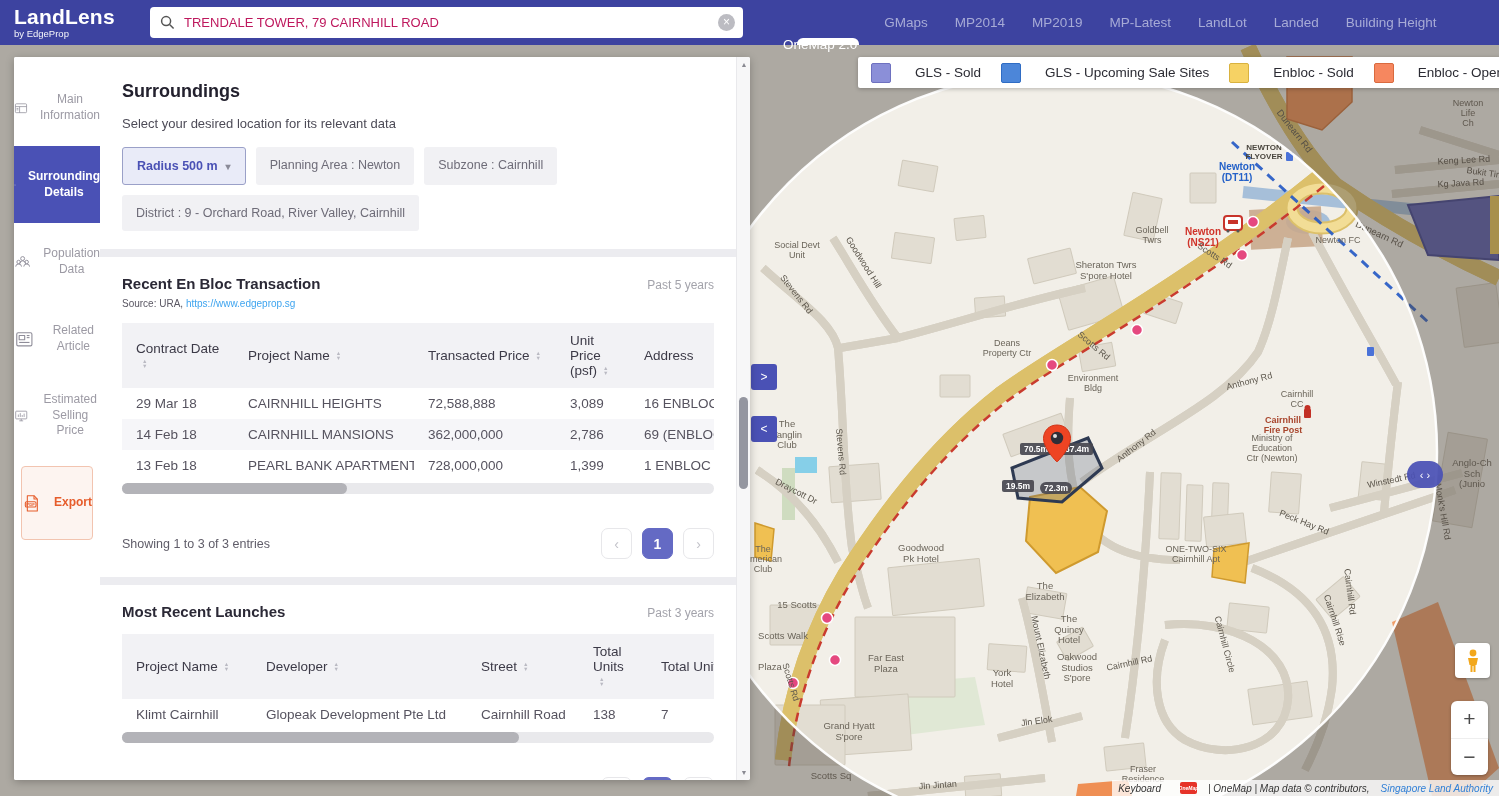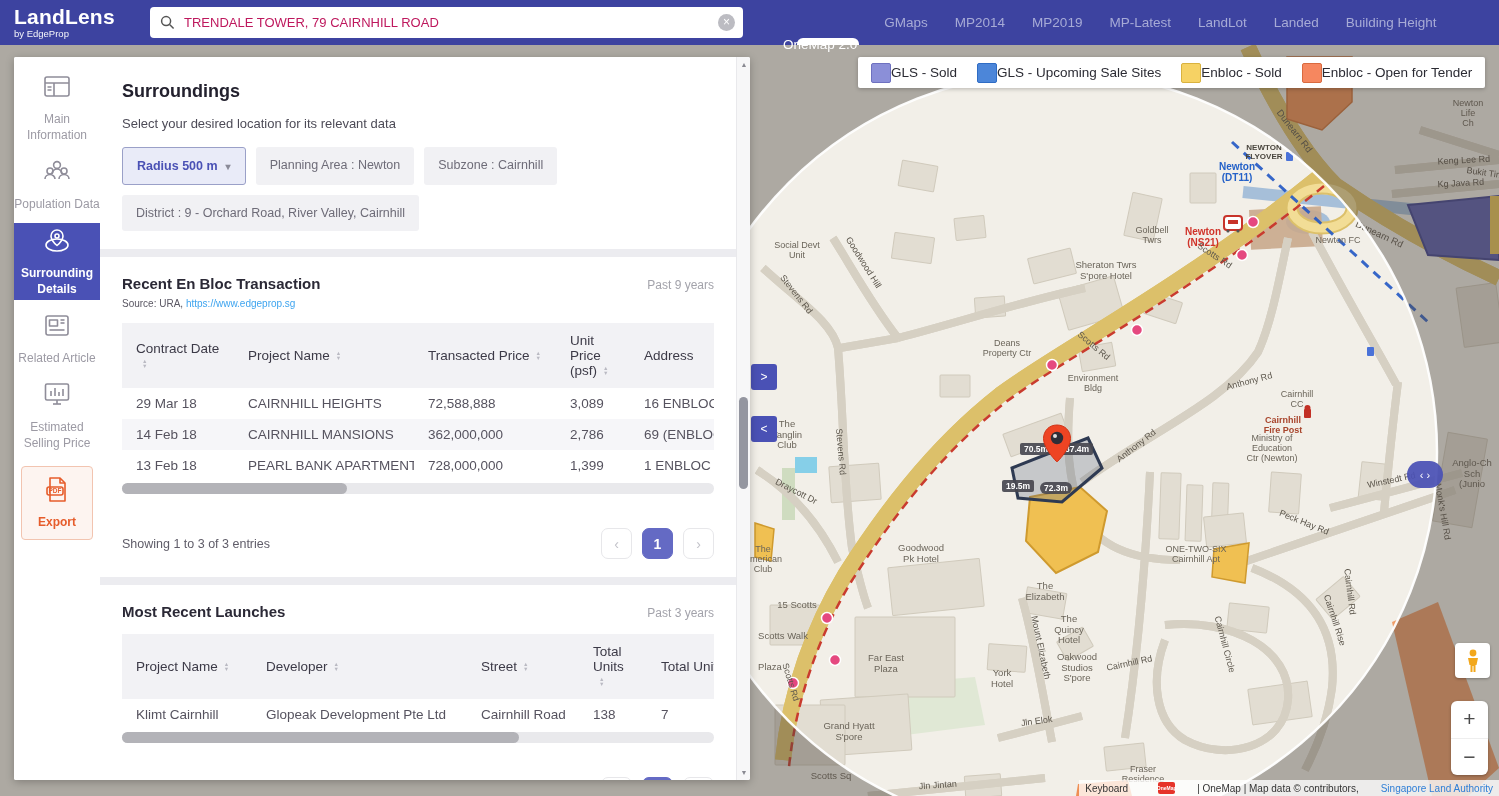--- a/index.html
+++ b/index.html
@@ -23,41 +23,41 @@
   
   #map-svg{position:absolute;left:0;top:45px;z-index:0;}
   .mlabel{fill:#6b655a;}
   .mlabel.road{fill:#5c564c;}
   .mlabel.blue{fill:#2461c8;font-weight:bold;}
   .mlabel.red{fill:#d0342a;font-weight:bold;}
   .mlabel.dark{fill:#4a463e;font-weight:bold;}
   .mlabel.fire{fill:#a8452c;font-weight:bold;}
 
   #legendbar{position:absolute;left:858px;top:57px;height:31px;z-index:3;background:#fff;display:flex;align-items:center;gap:20px;padding:0 13px;box-shadow:0 1px 4px rgba(0,0,0,.25);border-radius:2px;}
-  .lg-item{display:flex;align-items:center;gap:0;font-size:13.5px;color:#2b2b33;white-space:nowrap;}
+  .lg-item{display:flex;align-items:center;gap:24px;font-size:13.5px;color:#2b2b33;white-space:nowrap;}
   .lg-swatch{width:20px;height:20px;border-radius:2px;}
 
   .toggle-btn{position:absolute;width:26px;height:26px;background:#4a51b5;color:#fff;z-index:3;border-radius:3px;font-size:12px;display:flex;align-items:center;justify-content:center;cursor:pointer;}
   #rl-pill{position:absolute;left:1407px;top:461px;width:36px;height:27px;background:rgba(74,81,181,.93);border-radius:14px;z-index:3;color:#fff;font-size:11px;display:flex;align-items:center;justify-content:center;gap:3px;cursor:pointer;}
   #pegman{position:absolute;left:1455px;top:643px;width:35px;height:35px;background:#fff;border-radius:4px;z-index:3;box-shadow:0 1px 3px rgba(0,0,0,.3);display:flex;align-items:center;justify-content:center;cursor:pointer;}
   #zoomctl{position:absolute;left:1451px;top:701px;width:37px;height:74px;background:#fff;border-radius:6px;z-index:3;box-shadow:0 1px 3px rgba(0,0,0,.3);display:flex;flex-direction:column;}
   #zoomctl div{flex:1;display:flex;align-items:center;justify-content:center;font-size:21px;color:#4a4a4a;cursor:pointer;}
   #zoomctl .zin{border-bottom:1px solid #eee;}
 
-  #attrib{position:absolute;right:0;bottom:0;height:16px;z-index:3;background:rgba(255,255,255,.78);display:flex;align-items:center;gap:22px;padding:0 6px;font-size:10px;color:#333;}
+  #attrib{position:absolute;right:0;bottom:0;height:16px;z-index:3;background:rgba(255,255,255,.78);display:flex;align-items:center;gap:11px;padding:0 6px;font-size:10px;color:#333;font-style:italic;}
   #attrib .link{color:#2f7fd6;cursor:pointer;}
   #onemap-logo{width:17px;height:12px;background:#e63329;border-radius:2px;color:#fff;font-size:5px;font-weight:bold;display:flex;align-items:center;justify-content:center;}
 
   .mbadge{position:absolute;z-index:2;background:rgba(72,72,80,.92);color:#fff;font-size:8.5px;font-weight:bold;padding:1px 4px;border-radius:2px;white-space:nowrap;}
   #pin{position:absolute;left:1042px;top:424px;z-index:3;}
 
   
   #panel{position:absolute;left:14px;top:57px;width:736px;height:723px;background:#fff;z-index:4;box-shadow:0 2px 8px rgba(0,0,0,.25);display:flex;border-radius:2px;overflow:hidden;}
   #sidebar{width:86px;flex:0 0 86px;background:#fff;padding-top:12px;}
-  .side-item{height:77px;display:flex;flex-direction:column;align-items:center;justify-content:center;gap:12px;font-size:12px;line-height:1.3;color:#9c9aa4;text-align:center;cursor:pointer;}
+  .side-item{height:77px;display:flex;flex-direction:row;align-items:center;justify-content:center;gap:12px;font-size:12px;line-height:1.3;color:#9c9aa4;text-align:center;cursor:pointer;}
   .side-item svg{color:#8f8d99;}
   .side-item.active{background:#4a51b5;color:#fff;font-weight:bold;}
   .side-item.active svg{color:#fff;}
   .side-item.export{margin:12px 7px 0 7px;height:74px;border:1px solid #f2c4b0;background:#fdf4f0;border-radius:4px;color:#e65c2b;font-weight:bold;}
   .side-item.export svg{color:#e65c2b;}
 
   #content{flex:1;background:#ececf0;display:flex;flex-direction:column;gap:8px;overflow:hidden;}
   .section{background:#fff;padding:18px 22px;}
   #sec-surroundings{padding-top:24px;min-height:192px;}
   .h1{font-size:18px;font-weight:bold;color:#23212e;}
@@ -341,38 +341,38 @@
         <div class="side-item">
           <svg width="30" height="28" viewBox="0 0 30 28" fill="none" stroke="currentColor" stroke-width="1.6" stroke-linejoin="round">
             <rect x="3" y="5" width="24" height="19" rx="2"></rect>
             <line x1="3" y1="11" x2="27" y2="11"></line>
             <line x1="12" y1="11" x2="12" y2="24"></line>
             <line x1="5.5" y1="15" x2="9.5" y2="15"></line>
             <line x1="5.5" y1="18" x2="9.5" y2="18"></line>
           </svg>
           <span>Main Information</span>
         </div>
+        <div class="side-item active">
+          <svg width="30" height="28" viewBox="0 0 30 28" fill="none" stroke="currentColor" stroke-width="1.6" stroke-linejoin="round">
+            <ellipse cx="15" cy="19" rx="11" ry="6"></ellipse>
+            <path d="M15,4 c-3.3,0 -6,2.6 -6,5.9 c0,4.4 6,9.6 6,9.6 s6,-5.2 6,-9.6 c0,-3.3 -2.7,-5.9 -6,-5.9 z"></path>
+            <circle cx="15" cy="10" r="2"></circle>
+          </svg>
+          <span>Surrounding Details</span>
+        </div>
         <div class="side-item">
           <svg width="30" height="28" viewBox="0 0 30 28" fill="none" stroke="currentColor" stroke-width="1.6" stroke-linejoin="round">
             <circle cx="15" cy="8" r="3.4"></circle>
             <path d="M10,17 a5,5 0 0 1 10,0"></path>
             <circle cx="8" cy="14" r="3"></circle>
             <path d="M3,22 a5,4.5 0 0 1 10,0"></path>
             <circle cx="22" cy="14" r="3"></circle>
             <path d="M17,22 a5,4.5 0 0 1 10,0"></path>
           </svg>
           <span>Population Data</span>
-        </div>
-        <div class="side-item active">
-          <svg width="30" height="28" viewBox="0 0 30 28" fill="none" stroke="currentColor" stroke-width="1.6" stroke-linejoin="round">
-            <ellipse cx="15" cy="19" rx="11" ry="6"></ellipse>
-            <path d="M15,4 c-3.3,0 -6,2.6 -6,5.9 c0,4.4 6,9.6 6,9.6 s6,-5.2 6,-9.6 c0,-3.3 -2.7,-5.9 -6,-5.9 z"></path>
-            <circle cx="15" cy="10" r="2"></circle>
-          </svg>
-          <span>Surrounding Details</span>
         </div>
         <div class="side-item">
           <svg width="30" height="28" viewBox="0 0 30 28" fill="none" stroke="currentColor" stroke-width="1.6" stroke-linejoin="round">
             <rect x="4" y="5" width="22" height="19" rx="2"></rect>
             <rect x="7.5" y="9" width="8" height="6"></rect>
             <line x1="18.5" y1="9" x2="22.5" y2="9"></line>
             <line x1="18.5" y1="12" x2="22.5" y2="12"></line>
             <line x1="7.5" y1="19" x2="22.5" y2="19"></line>
           </svg>
           <span>Related Article</span>
@@ -411,21 +411,21 @@
             </div>
             <div class="chip"><span>Planning Area : Newton</span></div>
             <div class="chip"><span>Subzone : Cairnhill</span></div>
             <div class="chip"><span>District : 9 - Orchard Road, River Valley, Cairnhill</span></div>
           </div>
       </div>
 
       <div class="section" id="sec-enbloc">
         <div class="sec-head">
           <span class="sec-title">Recent En Bloc Transaction</span>
-          <span class="sec-period">Past 9 years</span>
+          <span class="sec-period">Past 5 years</span>
         </div>
         <div class="src">
           <span>Source: URA,</span>
           <span class="link">https://www.edgeprop.sg</span>
         </div>
         <div class="tblclip">
             <table id="tbl-enbloc">
               <colgroup>
                 <col style="width:112px">
                 <col style="width:180px">

